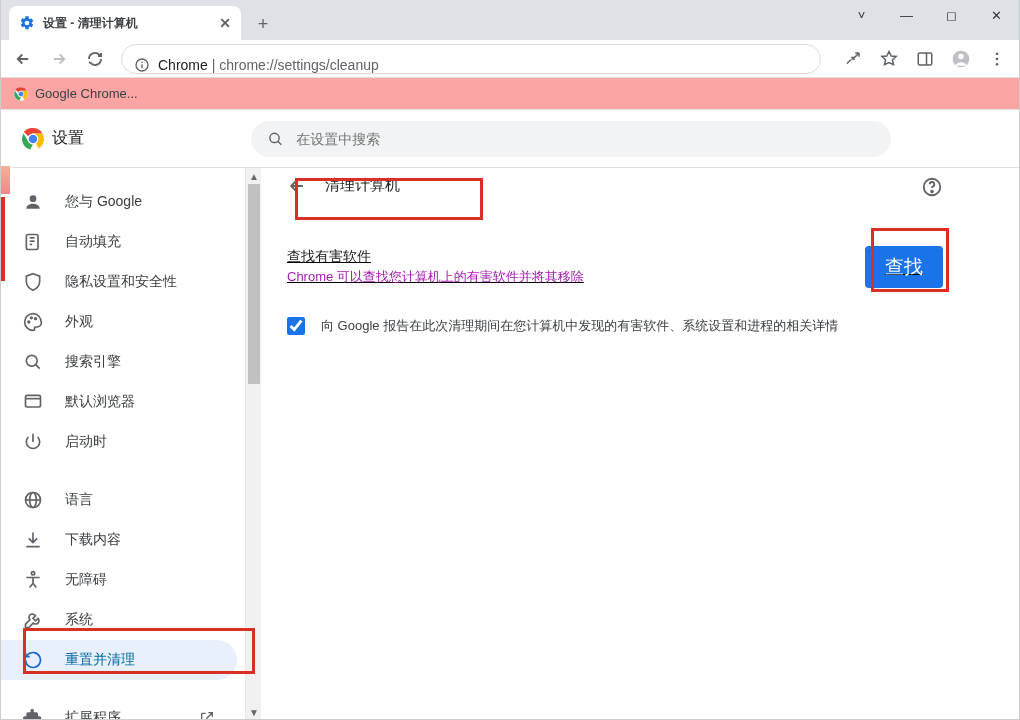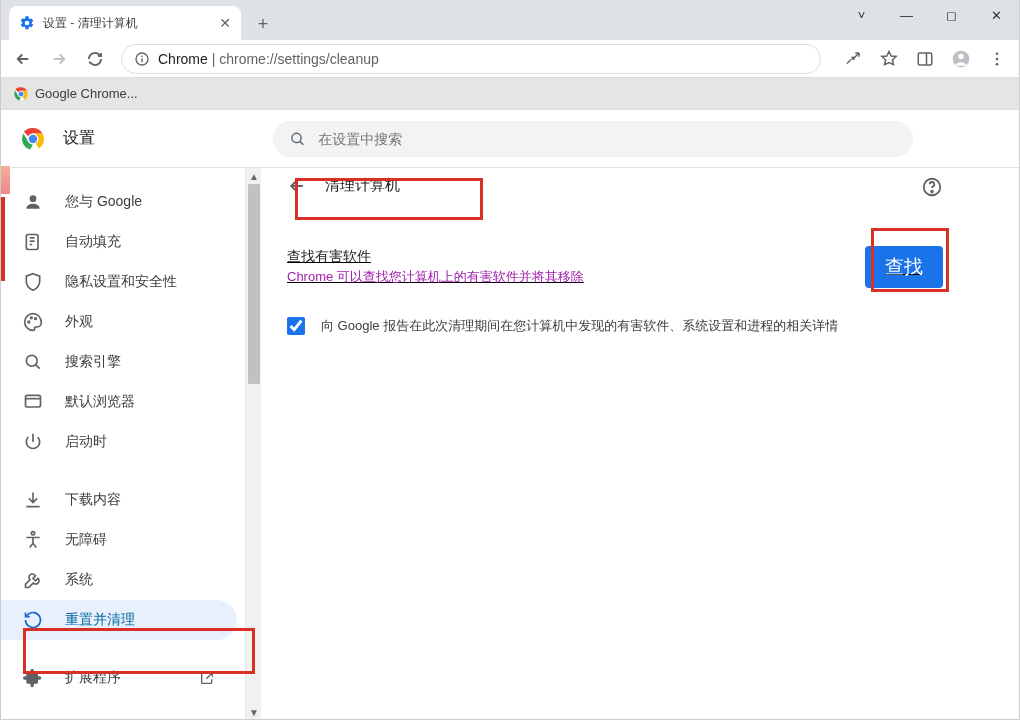--- a/index.html
+++ b/index.html
@@ -1,39 +1,39 @@
 <!DOCTYPE html>
 <html><head>
 <meta charset="utf-8">
 <style>
 * { margin: 0; padding: 0; box-sizing: border-box; font-family: "Segoe UI", "Microsoft YaHei", Arial, sans-serif; }
 body { width: 1020px; height: 720px; background: #fff; overflow: hidden; position: relative; border: 1px solid #ccc; border-top: none; }
 
 .title-bar { height: 40px; background: #dee1e6; display: flex; align-items: flex-end; position: relative; }
-.tab { background: #fff; border-radius: 8px 8px 0 0; height: 34px; width: 232px; margin-left: 8px; display: flex; align-items: center; padding: 0 10px; gap: 8px; font-size: 12px; position: relative; }
+.tab { background: #fff; border-radius: 8px 8px 0 0; height: 34px; width: 232px; margin-left: 8px; display: flex; align-items: center; padding: 0 10px; gap: 8px; font-size: 12px; position: relative; font-weight: bold; }
 .tab .fav { width: 16px; height: 16px; color: #1a73e8; }
 .tab .title { flex: 1; overflow: hidden; white-space: nowrap; color: #3c4043; }
 .tab .close { color: #5f6368; font-size: 14px; cursor: pointer; }
 .new-tab { width: 28px; height: 28px; display: flex; align-items: center; justify-content: center; margin-left: 8px; margin-bottom: 2px; color: #5f6368; font-size: 18px; cursor: pointer; }
 .win-controls { position: absolute; right: 0; top: 0; display: flex; height: 30px; }
 .win-btn { width: 45px; display: flex; align-items: center; justify-content: center; color: #333; font-size: 13px; cursor: pointer; }
 
 .toolbar { height: 38px; background: #fff; border-bottom: 1px solid #e0e0e0; display: flex; align-items: center; padding: 0 6px; gap: 4px; }
 .tb-btn { width: 32px; height: 32px; display: flex; align-items: center; justify-content: center; color: #5f6368; border-radius: 50%; cursor: pointer; }
 .tb-btn.disabled { color: #bdc1c6; }
-.omnibox { flex: 1; height: 30px; background: #fff; border: 1px solid #dadce0; border-radius: 15px; display: flex; align-items: center; padding: 0 12px; gap: 8px; margin: 0 6px; }
+.omnibox { flex: 1; height: 30px; background: #fff; border: 1px solid #dadce0; border-radius: 15px; display: flex; align-items: flex-end; padding: 0 12px; gap: 8px; margin: 0 6px; }
 .omnibox .lock { color: #5f6368; }
 .omnibox .url { font-size: 14px; color: #202124; }
 .omnibox .url .path { color: #5f6368; }
 .tb-right { display: flex; align-items: center; gap: 4px; margin-left: 6px; }
 
-.bookmarks-bar { height: 32px; background: #e5e5e5; border-bottom: 1px solid #e0e0e0; display: flex; align-items: center; padding: 0 12px; gap: 6px; font-size: 13px; color: #3c4043; }
+.bookmarks-bar { height: 32px; background: #fca5a5; border-bottom: 1px solid #e0e0e0; display: flex; align-items: center; padding: 0 12px; gap: 6px; font-size: 13px; color: #3c4043; }
 .bookmarks-bar .fav { width: 16px; height: 16px; }
 
-.app-header { height: 58px; background: #fff; border-bottom: 1px solid #e0e0e0; display: flex; align-items: center; padding: 0 20px; gap: 18px; }
+.app-header { height: 58px; background: #fff; border-bottom: 1px solid #e0e0e0; display: flex; align-items: center; padding: 0 20px; gap: 7px; }
 .chrome-logo { width: 24px; height: 24px; }
 .app-title { font-size: 16px; color: #202124; }
 .search-box { flex: 0 0 640px; height: 36px; background: #f1f3f4; border-radius: 18px; display: flex; align-items: center; padding: 0 16px; gap: 12px; margin-left: 160px; }
 .search-box input { border: none; background: transparent; outline: none; font-size: 14px; width: 100%; color: #5f6368; }
 
 .content-area { display: flex; height: calc(720px - 40px - 38px - 32px - 58px); position: relative; }
 .sidebar-wrap { width: 260px; position: relative; }
 .sidebar { width: 248px; height: 100%; overflow-y: auto; padding-top: 14px; }
 .scrollbar-track { position: absolute; right: 0; top: 0; width: 16px; height: 100%; background: #f1f1f1; border-left: 1px solid #e8e8e8; }
 .scrollbar-thumb { position: absolute; left: 2px; top: 2px; width: 12px; height: 200px; background: #c1c1c1; border-radius: 1px; }
@@ -254,20 +254,30 @@
             <svg width="20" height="20" viewBox="0 0 24 24" fill="none" stroke="#5f6368" stroke-width="2">
               <path d="M12 2v10M6.5 6a8 8 0 1 0 11 0"></path>
             </svg>
           </span>
           <span>启动时</span>
         </div>
       <div class="nav-gap"></div>
       <div class="nav-item">
           <span class="icon">
             <svg width="20" height="20" viewBox="0 0 24 24" fill="none" stroke="#5f6368" stroke-width="2">
+              <circle cx="12" cy="12" r="9"></circle>
+              <ellipse cx="12" cy="12" rx="4" ry="9"></ellipse>
+              <line x1="3" y1="12" x2="21" y2="12"></line>
+            </svg>
+          </span>
+          <span>语言</span>
+        </div>
+      <div class="nav-item">
+          <span class="icon">
+            <svg width="20" height="20" viewBox="0 0 24 24" fill="none" stroke="#5f6368" stroke-width="2">
               <path d="M12 3v12m-5-5 5 5 5-5M4 20h16"></path>
             </svg>
           </span>
           <span>下载内容</span>
         </div>
       <div class="nav-item">
           <span class="icon">
             <svg width="20" height="20" viewBox="0 0 24 24" fill="none" stroke="#5f6368" stroke-width="2">
               <circle cx="12" cy="4" r="2"></circle>
               <path d="M4 9h16M12 9v7m-4 5 4-5 4 5"></path>

